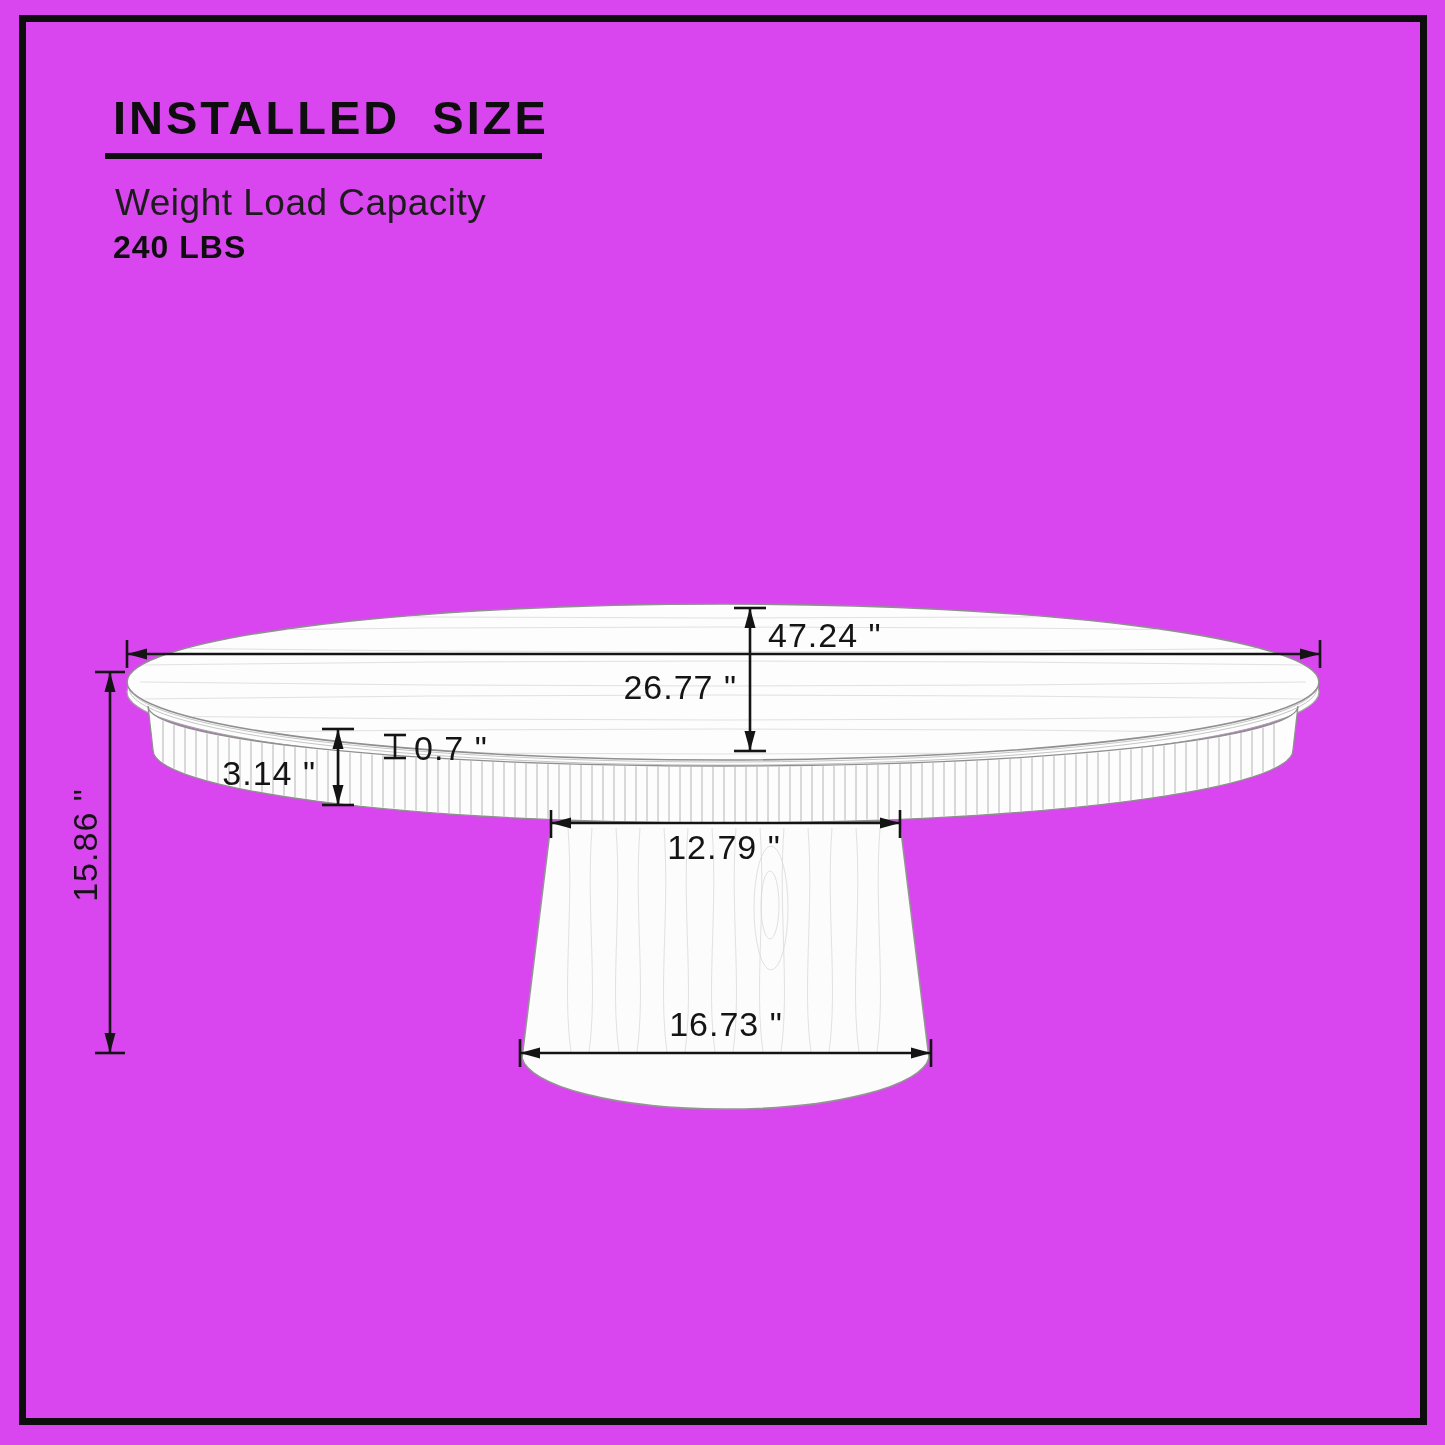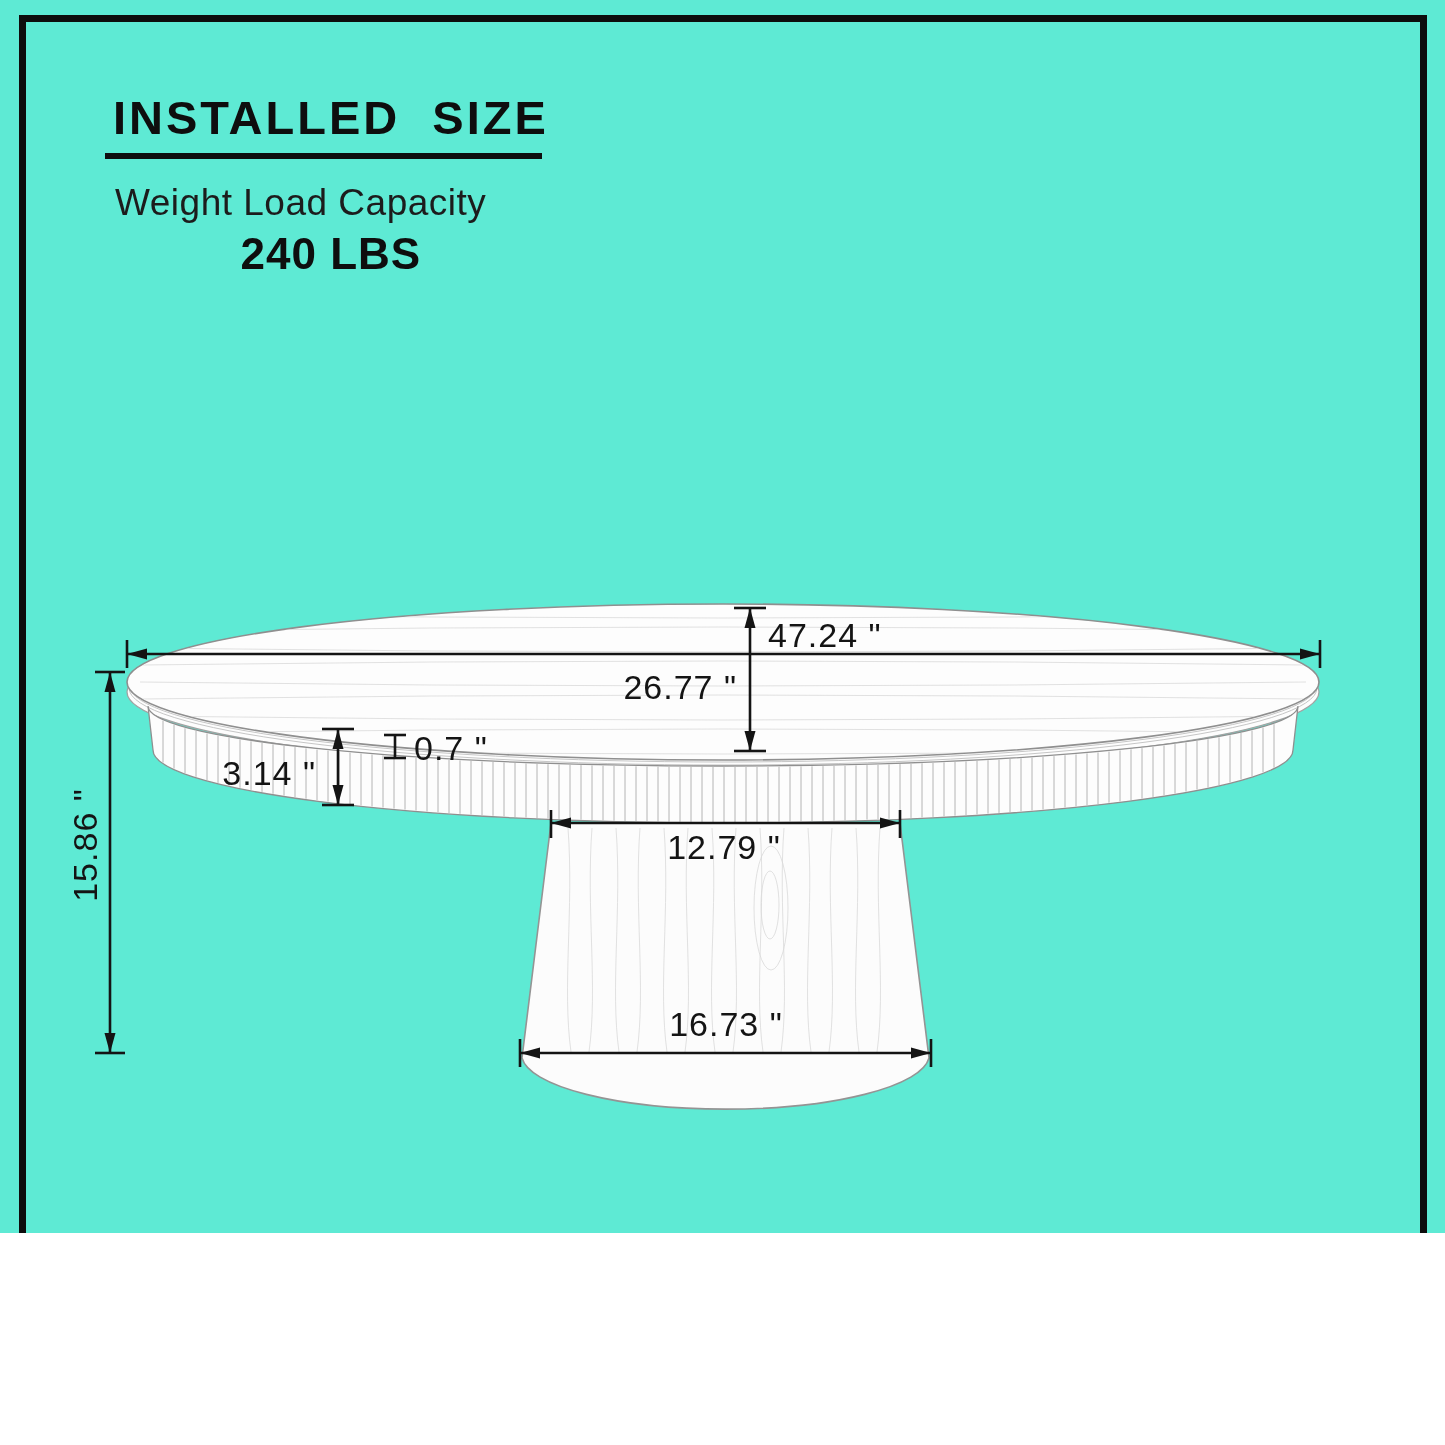--- a/index.html
+++ b/index.html
@@ -1,31 +1,31 @@
 <!DOCTYPE html>
 <html style="--line: #141414; --outline: #8f8f8f; --flute: #b4b4b4; --grain: #d9d9d9; --frame: #0d0d0d;"><head>
 <meta charset="utf-8">
 <style>
   html,body{margin:0;padding:0;background:#ffffff;}
   .canvas{
-    position:relative;width:1445px;height:1233px;background:#5eead4;overflow:hidden;
+    position:relative;width:1445px;height:1445px;background:#d946ef;overflow:hidden;
     font-family:"Liberation Sans", sans-serif;color:#111;
   }
   .frame{
     position:absolute;left:19px;top:15px;width:1408px;height:1410px;
     box-sizing:border-box;border:7px solid var(--frame,#0d0d0d);
   }
   .header{position:absolute;left:105px;top:94px;}
   .header h1{
     margin:0 0 0 8px;font-size:47px;font-weight:bold;letter-spacing:3px;word-spacing:16px;
     line-height:1;color:#0e0e0e;
   }
   .rule{width:437px;height:6px;background:#0e0e0e;margin-top:12px;}
   .sub{margin:24px 0 0 10px;font-size:37px;font-weight:normal;letter-spacing:0.5px;color:#1c1c1c;line-height:1.1;}
-  .cap{margin:6px 0 12px 8px;font-size:44px;font-weight:bold;letter-spacing:1px;color:#0e0e0e;line-height:1.1;text-align:center;}
+  .cap{margin:6px 0 12px 8px;font-size:32px;font-weight:bold;letter-spacing:1px;color:#0e0e0e;line-height:1.1;}
   svg.diagram{position:absolute;left:0;top:0;}
   .outline{fill:#fdfdfd;stroke:var(--outline,#8f8f8f);stroke-width:1.6;}
   .rimline{fill:none;stroke:#c6c6c6;stroke-width:1;}
   .fluteline{stroke:var(--flute,#b4b4b4);stroke-width:1;}
   .grainline{stroke:var(--grain,#d9d9d9);stroke-width:1;fill:none;opacity:.8;}
   .dim line{stroke:var(--line,#141414);stroke-width:2.6;}
   .dim polygon{fill:var(--line,#141414);stroke:none;}
   .dimlabel{
     font-family:"Liberation Sans", sans-serif;font-size:34px;fill:var(--line,#141414);
     letter-spacing:1px;

